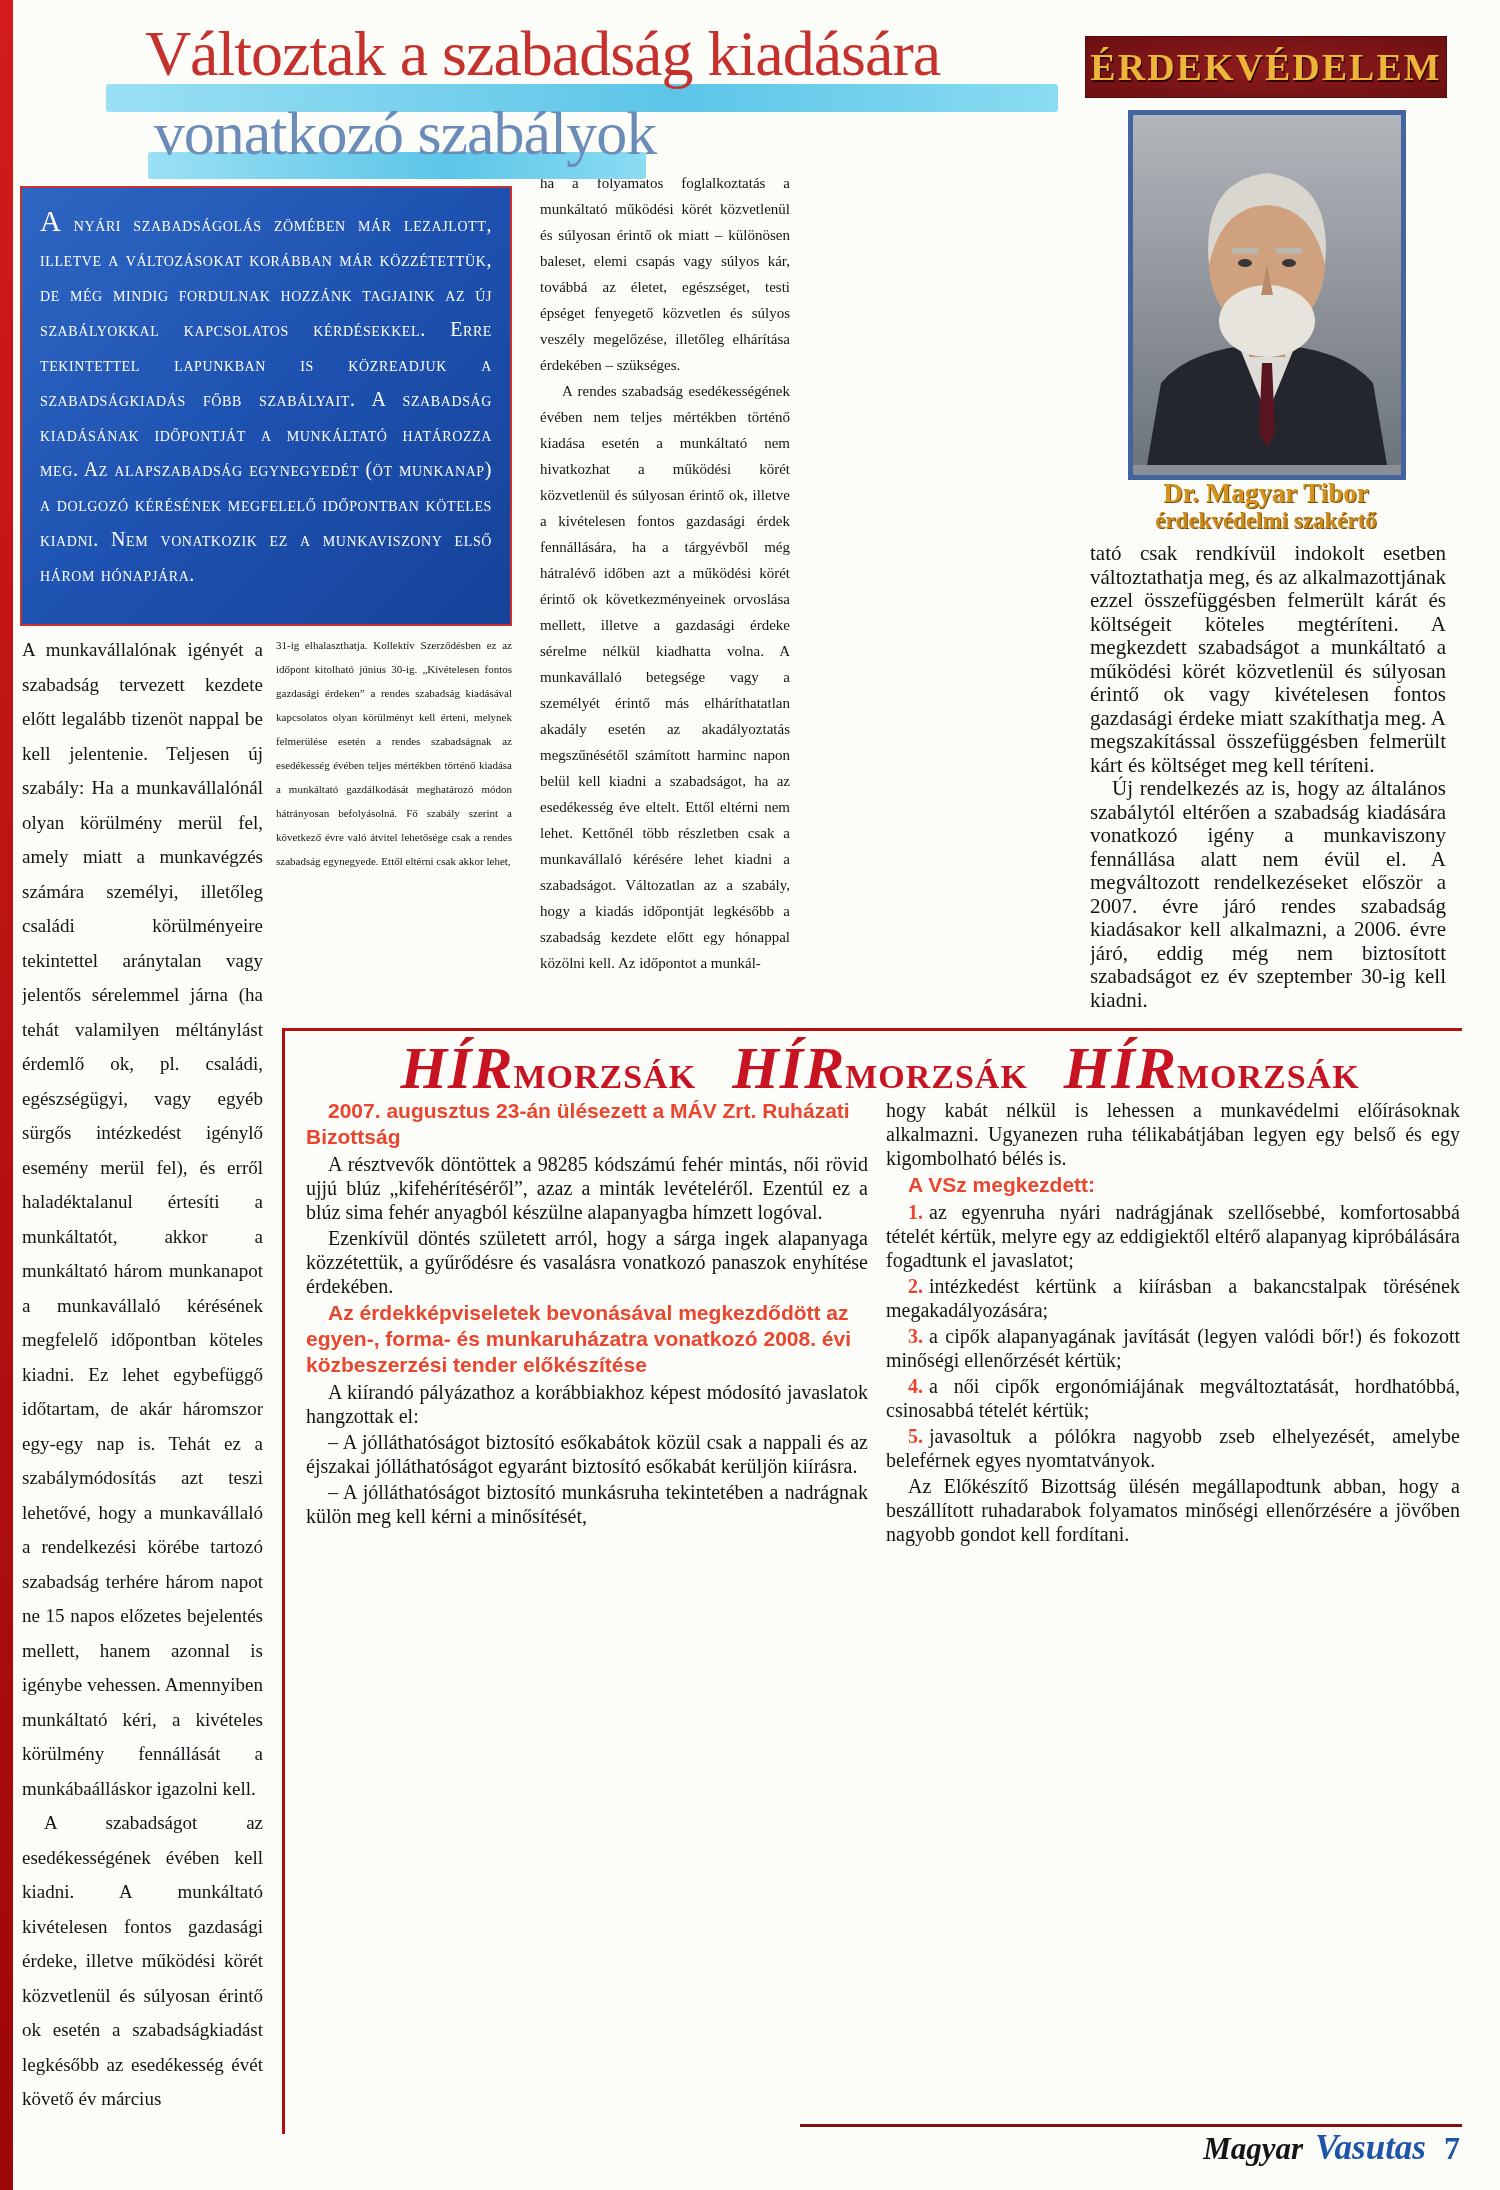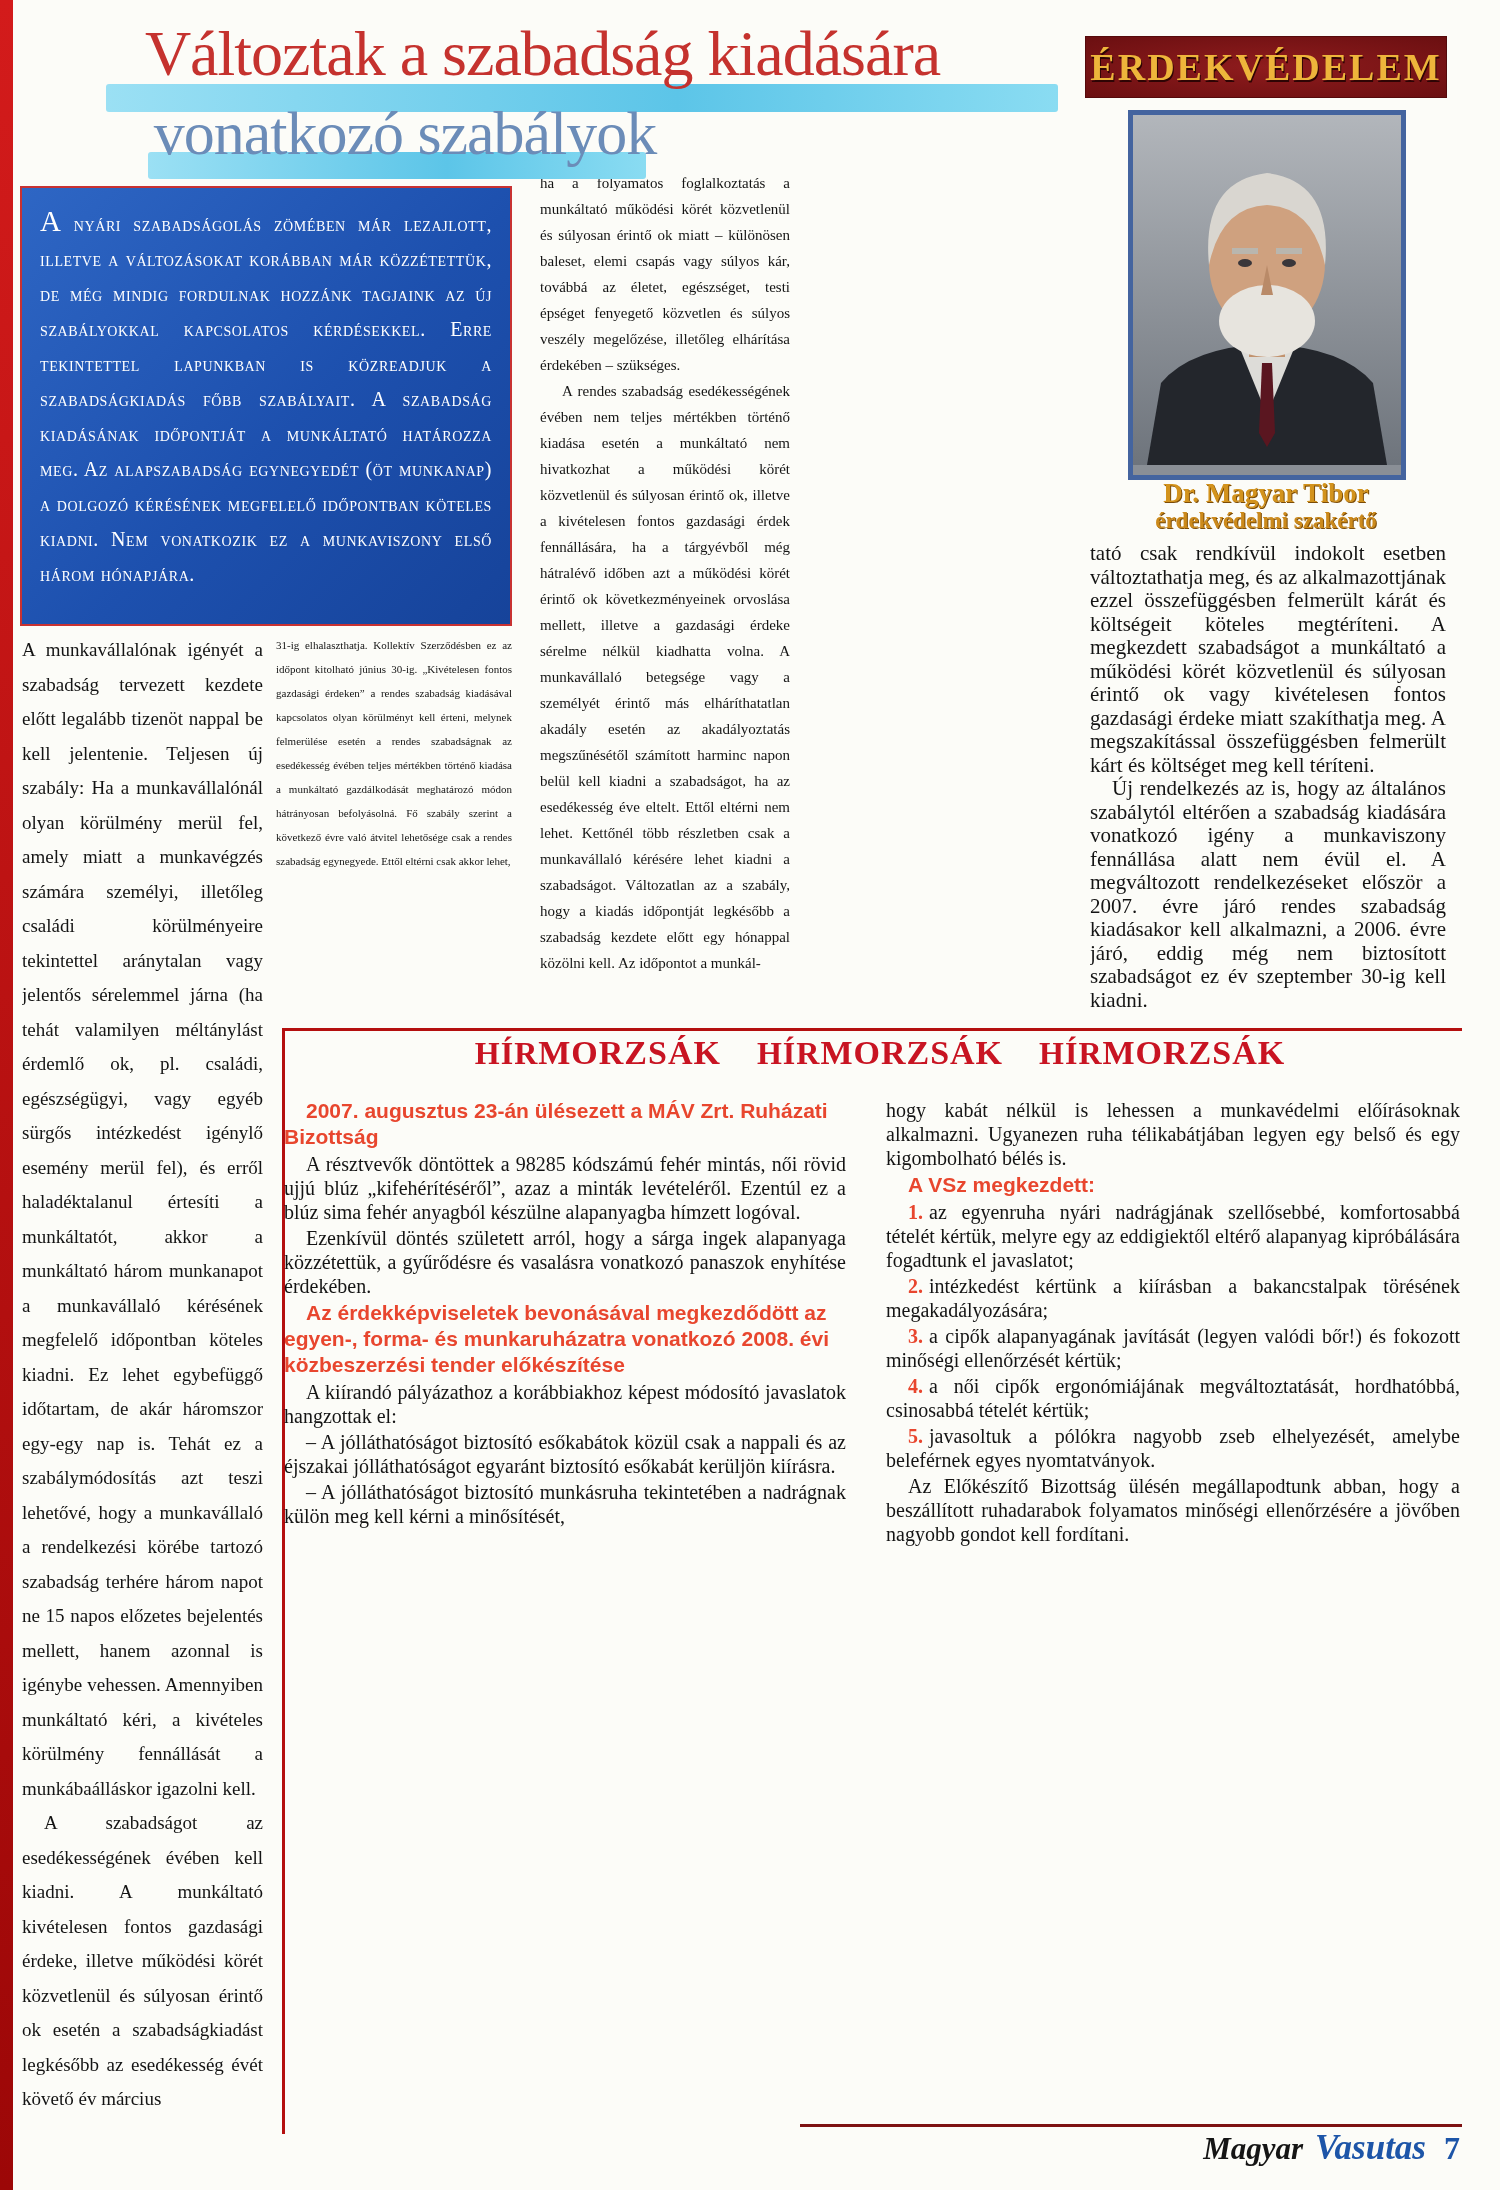--- a/index.html
+++ b/index.html
@@ -74,25 +74,25 @@
   .col4 { left:1090px;top:542px; width:356px; font-size:21px;   line-height:23.5px; height:470px;  overflow:hidden; }
 
   
   .hm-topline { position:absolute; left:284px; top:1028px; width:1178px; height:3px; background:#b40f0f; }
   .hm-vline   { position:absolute; left:282px; top:1028px; width:3px; height:1106px; background:#b40f0f; }
   .hm-title {
     position:absolute; left:300px; top:1034px; width:1160px; text-align:center;
     color:#c81422; font-weight:bold; white-space:nowrap; z-index:2;
   }
   .hm-word { margin:0 16px; }
-  .hm-big   { font-size:32px; letter-spacing:1px; }
+  .hm-big   { font-size:60px; letter-spacing:1px;font-style:italic; }
   .hm-small { font-size:34px; letter-spacing:1px; }
 
   .hm-col { position:absolute; text-align:justify; font-size:20px; line-height:24px; hyphens:auto; }
-  .hm-left  { left:284px; top:1098px; width:562px; }
+  .hm-left  { left:306px; top:1098px; width:562px; }
   .hm-right { left:886px; top:1098px; width:574px; }
   .hm-col p { margin:0 0 2px 0; text-indent:22px; }
   .hm-col p.no-indent { text-indent:0; }
   .hm-heading {
     font-family:"Liberation Sans", sans-serif; font-weight:bold;
     color:#e8462e; font-size:21px; line-height:26px; text-align:left;
     margin:8px 0 6px 0; text-indent:0;
   }
   .hm-heading.first { margin-top:0; }
   .hm-num { color:#e8462e; font-weight:bold; margin-right:6px; }

